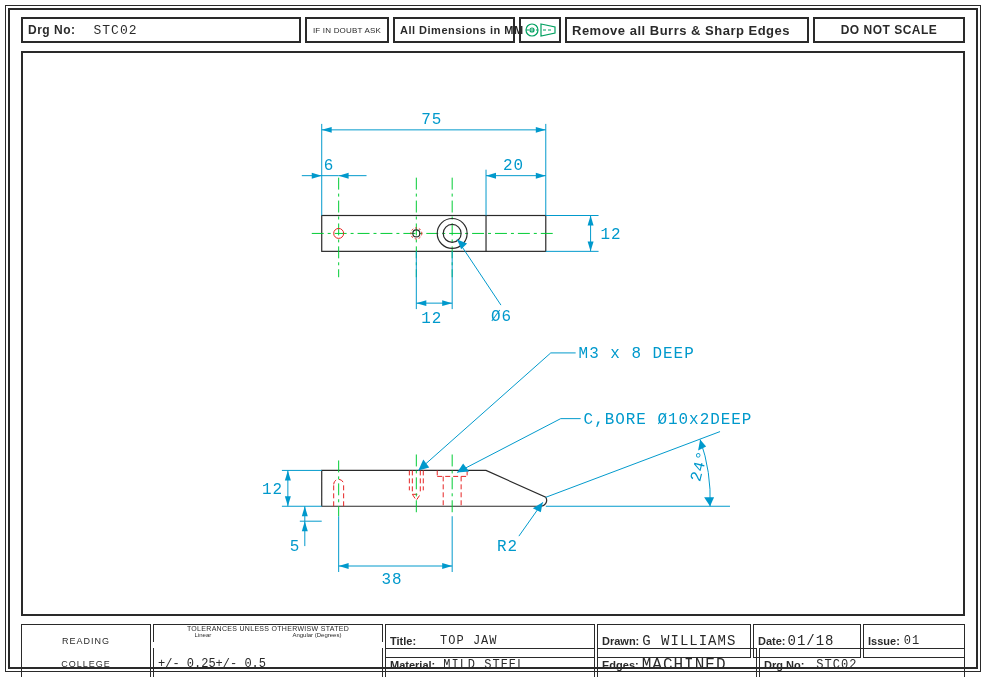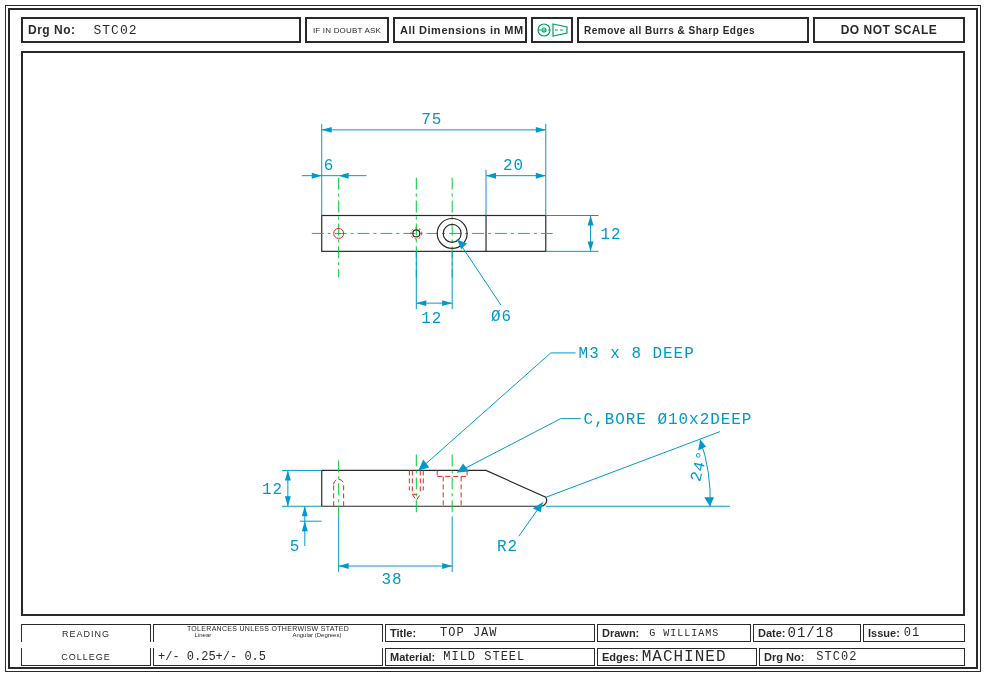--- a/index.html
+++ b/index.html
@@ -89,21 +89,21 @@
     height: 18px;
     display: flex;
     gap: 2px;
   }
   .bot-row.top { top: 0; }
   .bot-row.bot { top: 18px; margin-top: 6px; }
   .bcell {
     border: 1px solid var(--fg);
     display: flex;
     align-items: center;
-    padding: 8px 4px;
+    padding: 16px 4px;
     font-size: 11px;
     box-sizing: border-box;
     height: 18px;
     font-family: Arial, sans-serif;
   }
   .bcell .val {
     font-family: "Courier New", monospace;
     letter-spacing: 1px;
     margin-left: 6px;
     font-size: 12px;
@@ -140,36 +140,36 @@
   <div class="border-outer2"></div>
 
   <div class="top-strip">
     <div class="cell" style="width:280px">
       <span class="label-strong">Drg No:</span>
       <span class="tech-font" style="margin-left:18px">STC02</span>
     </div>
     <div class="cell" style="width:84px;justify-content:center">
       <span class="small-note">IF IN DOUBT ASK</span>
     </div>
-    <div class="cell" style="width:134px">
+    <div class="cell" style="width:122px">
       <span class="label-strong" style="font-size:11px">All Dimensions in MM</span>
     </div>
     <div class="cell" style="width:42px;justify-content:center;padding:0">
       <svg width="40" height="20">
         <g stroke="#00a060" stroke-width="1.2" fill="none">
           <circle cx="11" cy="10" r="6"></circle>
           <circle cx="11" cy="10" r="2"></circle>
           <path d="M20 4 L34 7 L34 13 L20 16 Z"></path>
           <line x1="5" y1="10" x2="17" y2="10" stroke-dasharray="3 2"></line>
           <line x1="22" y1="10" x2="32" y2="10" stroke-dasharray="3 2"></line>
         </g>
       </svg>
     </div>
     <div class="cell" style="flex:1">
-      <span class="label-strong" style="font-size:10px">Remove all Burrs &amp; Sharp Edges</span>
+      <span class="label-strong" style="font-size:13px">Remove all Burrs &amp; Sharp Edges</span>
     </div>
     <div class="cell" style="width:152px;justify-content:center">
       <span class="label-strong" style="font-size:12px">DO NOT SCALE</span>
     </div>
   </div>
 
   <div class="draw-area">
     <svg class="drawing" viewBox="0 0 944 553">
 
       <g>
@@ -317,21 +317,21 @@
           <span>Linear</span>
           <span>Angular (Degrees)</span>
         </div>
       </div>
       <div class="bcell" style="width:210px">
         <b>Title:</b>
         <span class="val" style="margin-left:24px">TOP JAW</span>
       </div>
       <div class="bcell" style="width:154px">
         <b>Drawn:</b>
-        <span class="val" style="font-size:10px;margin-left:10px">G WILLIAMS</span>
+        <span class="val" style="font-size:14px;margin-left:3px">G WILLIAMS</span>
       </div>
       <div class="bcell" style="width:108px">
         <b>Date:</b>
         <span class="val" style="font-size:14px;margin-left:2px">01/18</span>
       </div>
       <div class="bcell" style="flex:1">
         <b>Issue:</b>
         <span class="val" style="margin-left:4px">01</span>
       </div>
     </div>

